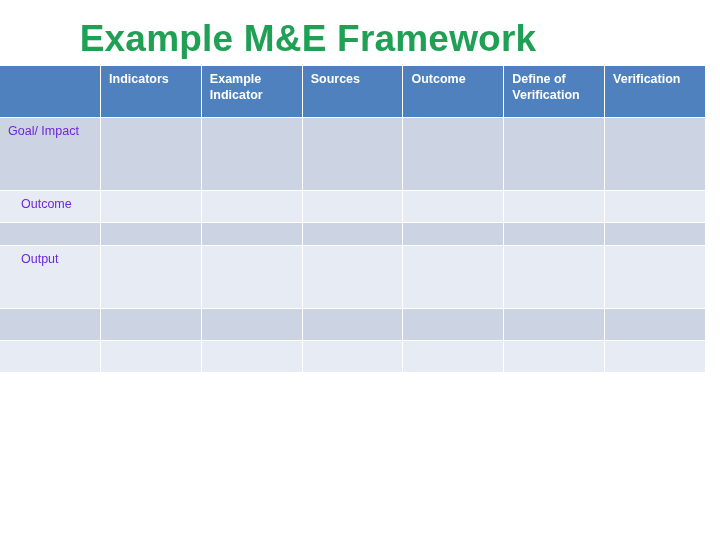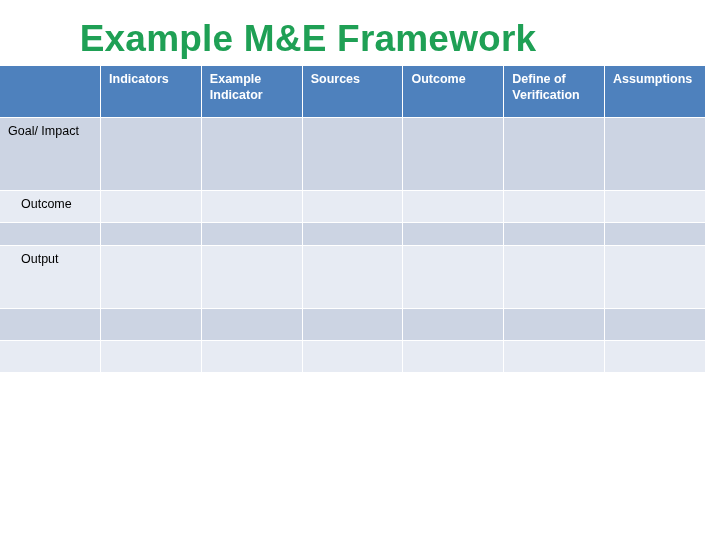--- a/index.html
+++ b/index.html
@@ -67,21 +67,21 @@
     
   }
   .row-dark td {
     background: #ccd4e3;
   }
   .row-light td {
     background: #e7ebf3;
     padding-left: 21px;
   }
   td.rowlabel {
-    color: #000000;
+    color: #6d28d9;
     font-size: 12.5px;
     line-height: 17px;
   }
   .r-goal td { height: 73px; }
   .r-outcome td { height: 32px; }
   .r-gap1 td { height: 23px; }
   .r-output td { height: 63px; margin-left: 20px; }
   .r-gap2 td { height: 32px; }
   .r-gap3 td { height: 32px; }
 </style>
@@ -103,21 +103,21 @@
       <col class="cx">
     </colgroup>
     <thead>
       <tr>
         <th class="blank-head"></th>
         <th>Indicators</th>
         <th>Example Indicator</th>
         <th>Sources</th>
         <th>Outcome</th>
         <th>Define of Verification</th>
-        <th>Assumptions</th>
+        <th>Verification</th>
       </tr>
     </thead>
     <tbody>
       <tr class="row-dark r-goal">
         <td class="rowlabel">Goal/ Impact</td>
         <td></td>
         <td></td>
         <td></td>
         <td></td>
         <td></td>

